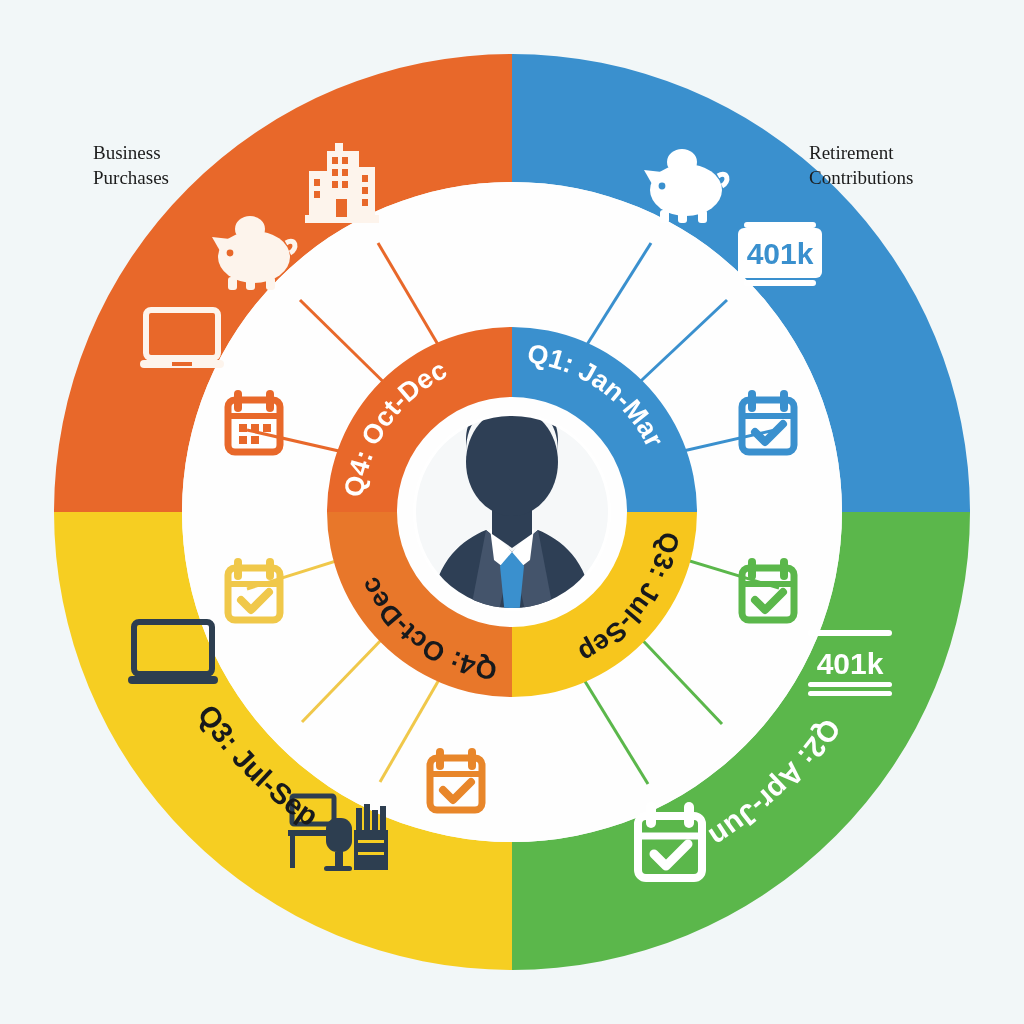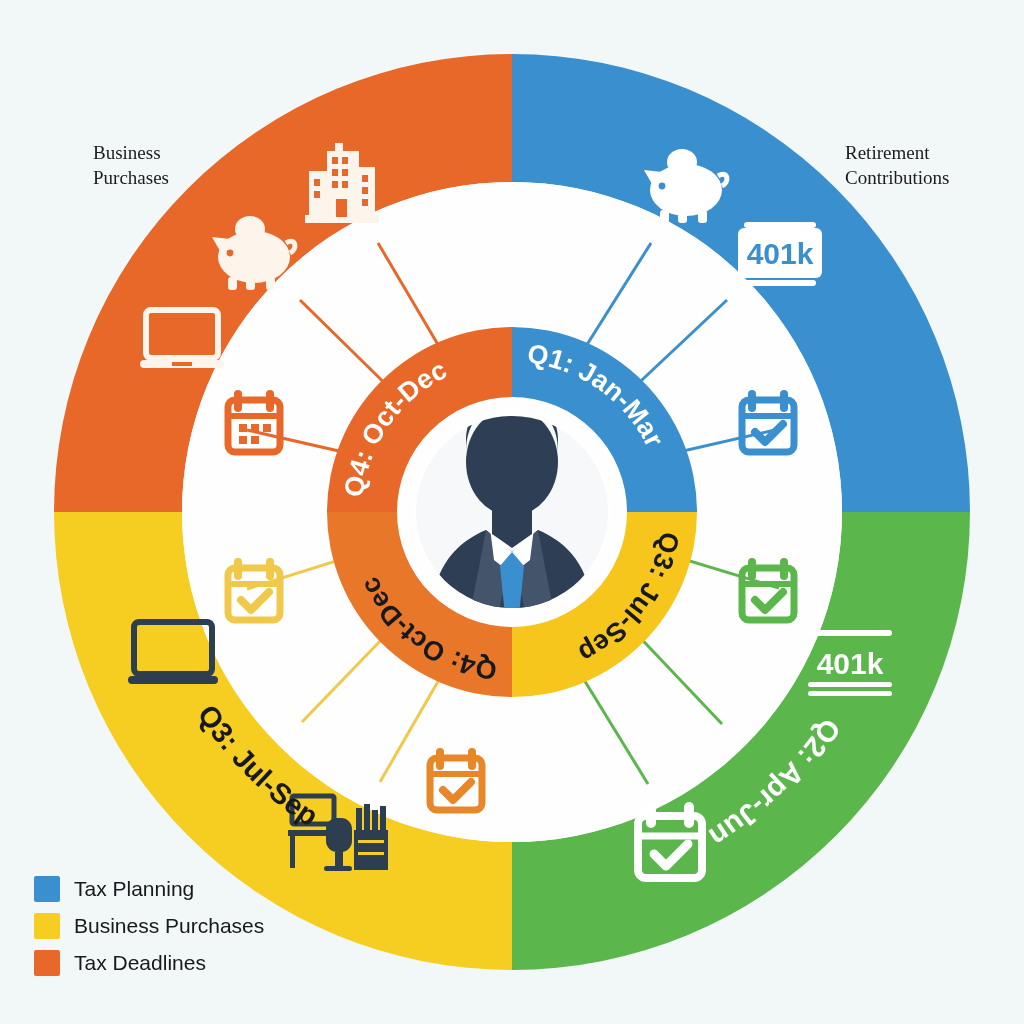--- a/index.html
+++ b/index.html
@@ -14,21 +14,21 @@
   svg.wheel{position:absolute;left:0;top:0;width:1024px;height:1024px;}
   .outerLabel{
     position:absolute;
     font-size:19px;
     line-height:25px;
     color:#1c1c1c;
     font-family:Liberation Serif, serif;
     white-space:pre-line;
   }
   #lbl-business{left:93px;top:140px;text-align:left;}
-  #lbl-retirement{left:845px;top:140px;text-align:left;}
+  #lbl-retirement{left:809px;top:140px;text-align:left;}
 
   .legend{position:absolute;left:34px;top:876px;}
   .legend-row{display:flex;align-items:center;margin-bottom:11px;}
   .legend-sw{width:26px;height:26px;border-radius:2px;margin-right:14px;flex:0 0 auto;}
   .legend-txt{font-size:21px;color:#17191c;font-family:"Liberation Sans", sans-serif;}
 </style>
 </head>
 <body>
 
 <div id="stage">
@@ -268,28 +268,14 @@
       <text fill="#ffffff"><textPath href="#arcOuterQ2" startOffset="10%">Q2: Apr-Jun</textPath></text>
       <text fill="#17191c"><textPath href="#arcOuterQ3" startOffset="8%">Q3: Jul-Sep</textPath></text>
     </g>
   </svg>
 
   <div class="outerLabel" id="lbl-business">Business
 Purchases</div>
   <div class="outerLabel" id="lbl-retirement">Retirement
 Contributions</div>
 
-  <div class="legend">
-    <div class="legend-row">
-      <span class="legend-sw" style="background:#3a90ce"></span>
-      <span class="legend-txt">Tax Planning</span>
-    </div>
-    <div class="legend-row">
-      <span class="legend-sw" style="background:#f6ce22"></span>
-      <span class="legend-txt">Business Purchases</span>
-    </div>
-    <div class="legend-row">
-      <span class="legend-sw" style="background:#e8682a"></span>
-      <span class="legend-txt">Tax Deadlines</span>
-    </div>
-  </div>
 
 </div>
 
 </body></html>

